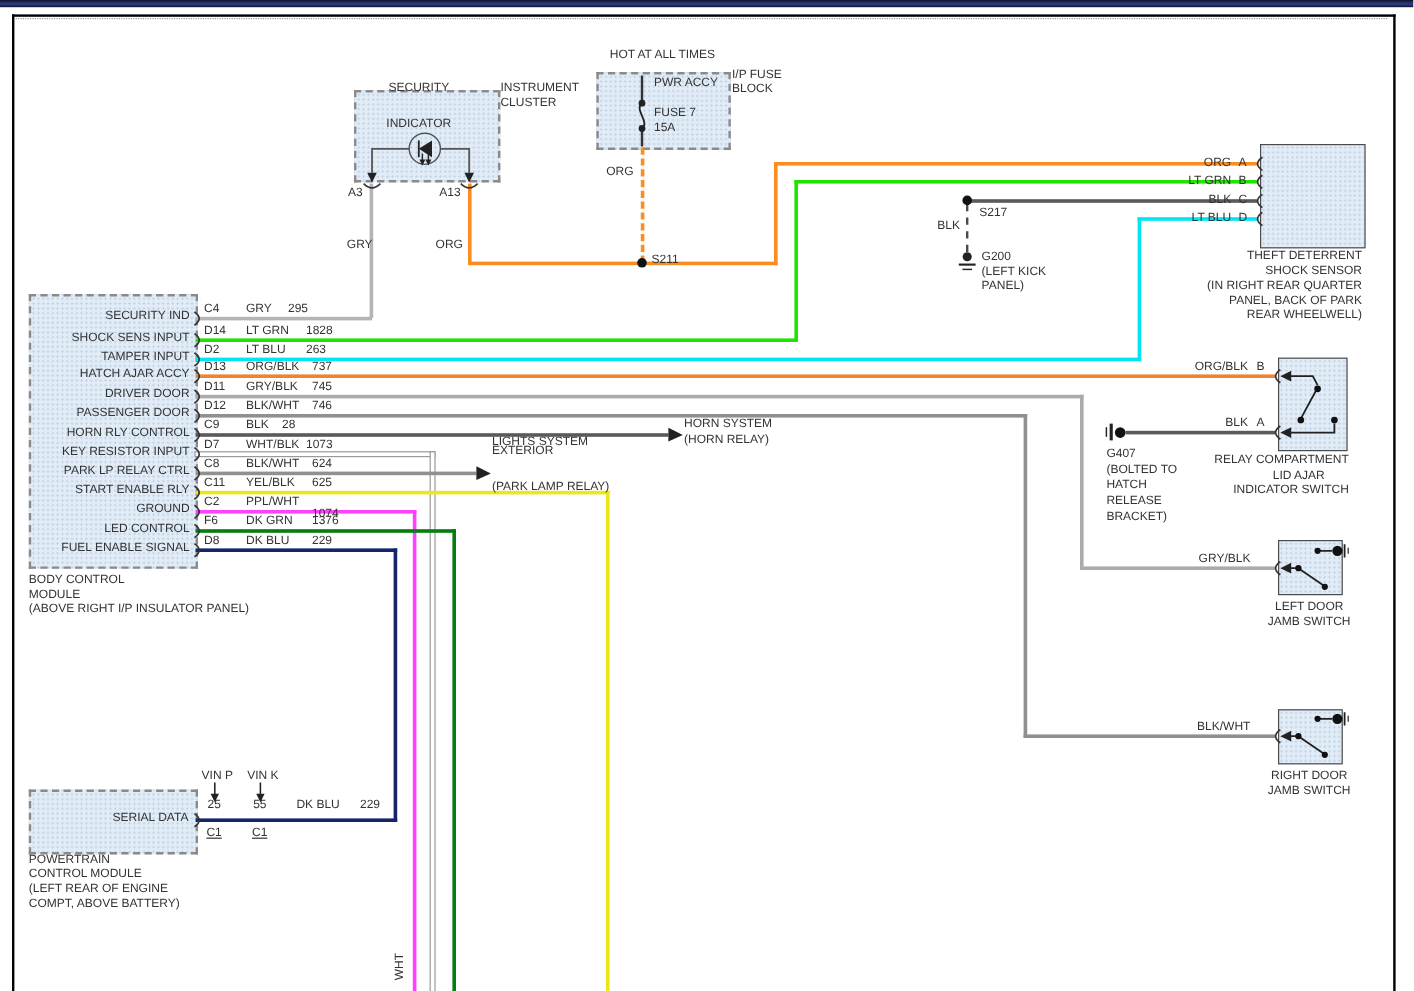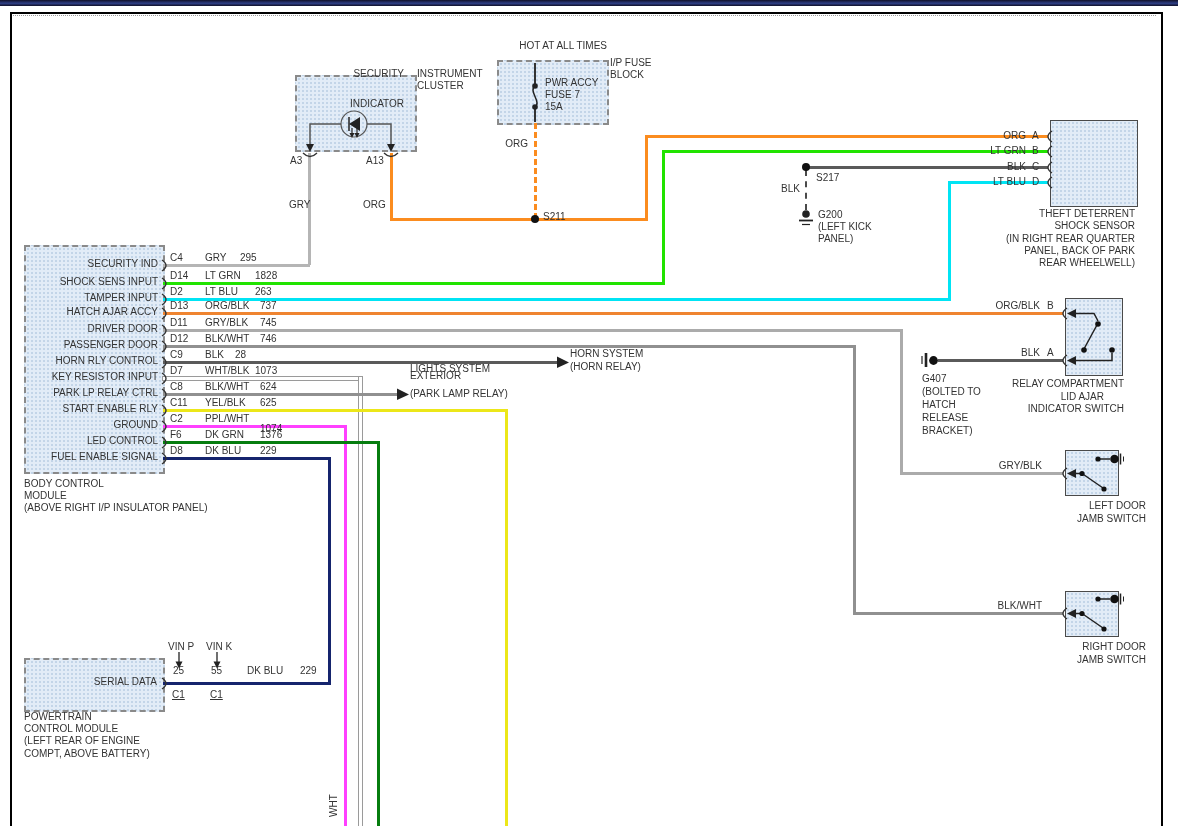--- a/index.html
+++ b/index.html
@@ -1,20 +1,20 @@
 <!DOCTYPE html>
 <html><head>
 <meta charset="utf-8">
 <style>
   html,body{margin:0;padding:0;background:#fff;overflow:hidden}
   #stage{position:relative;width:1178px;height:826px;background:#fff;
     font-family:"Liberation Sans",sans-serif;font-size:10px;color:#333;overflow:hidden}
   .t{position:absolute;white-space:nowrap;line-height:11px}
   .r{text-align:right}
-  .c{text-align:right}
+  .c{text-align:center}
   .w{position:absolute}
   .bx{position:absolute;border:2px dashed #8a8a8a;background-color:#e2ecf7;
       background-image:radial-gradient(circle,#c3d5e8 0.8px,transparent 1px);background-size:4px 4px}
   .sb{position:absolute;border:1.5px solid #4a4a4a;background-color:#e2ecf7;
       background-image:radial-gradient(circle,#c3d5e8 0.8px,transparent 1px);background-size:4px 4px}
   .u{text-decoration:underline}
   svg{position:absolute;left:0;top:0;pointer-events:none}
 </style>
 </head>
 <body>
@@ -82,21 +82,21 @@
 
   <div class="w" style="left:163px;top:457px;width:168px;height:3px;background:#15246d"></div>
   <div class="w" style="left:328px;top:457px;width:3px;height:228px;background:#15246d"></div>
   <div class="w" style="left:163px;top:682px;width:168px;height:3px;background:#15246d"></div>
 
   <div class="w" style="left:938px;top:359px;width:125px;height:3px;background:#5a5a5a"></div>
 
   <div class="t c" style="left:497px;top:40px;width:110px">HOT AT ALL TIMES</div>
   <div class="t" style="left:610px;top:57px">I/P FUSE</div>
   <div class="t" style="left:610px;top:69px">BLOCK</div>
-  <div class="t" style="left:545px;top:77px">PWR ACCY</div>
+  <div class="t" style="left:545px;top:64px">PWR ACCY</div>
   <div class="t" style="left:545px;top:89px">FUSE 7</div>
   <div class="t" style="left:545px;top:101px">15A</div>
   <div class="t r" style="left:500px;top:138px;width:28px">ORG</div>
   <div class="t" style="left:543px;top:211px">S211</div>
 
   <div class="t" style="left:417px;top:68px">INSTRUMENT</div>
   <div class="t" style="left:417px;top:80px">CLUSTER</div>
   <div class="t c" style="left:294px;top:68px;width:110px">SECURITY</div>
   <div class="t c" style="left:294px;top:98px;width:110px">INDICATOR</div>
   <div class="t" style="left:290px;top:155px">A3</div>
@@ -224,21 +224,21 @@
   <div class="t c" style="left:1036px;top:500px;width:110px">LEFT DOOR</div>
   <div class="t c" style="left:1036px;top:513px;width:110px">JAMB SWITCH</div>
   <div class="t r" style="left:977px;top:600px;width:65px">BLK/WHT</div>
   <div class="t c" style="left:1036px;top:641px;width:110px">RIGHT DOOR</div>
   <div class="t c" style="left:1036px;top:654px;width:110px">JAMB SWITCH</div>
 
   <div class="t" style="left:570px;top:348px">HORN SYSTEM</div>
   <div class="t" style="left:570px;top:361px">(HORN RELAY)</div>
   <div class="t" style="left:410px;top:370px">EXTERIOR</div>
   <div class="t" style="left:410px;top:363px">LIGHTS SYSTEM</div>
-  <div class="t" style="left:410px;top:388px">(PARK LAMP RELAY)</div>
+  <div class="t" style="left:410px;top:400px">(PARK LAMP RELAY)</div>
 
   <div class="t" style="left:322px;top:800px;transform:rotate(-90deg)">WHT</div>
 
   <svg width="1178" height="826">
 
     <g>
       <path d="M310,144 L310,124 L341,124 M367,124 L391,124 L391,144" stroke="#555" stroke-width="1.5" fill="none"></path>
       <circle cx="354" cy="124" r="13" stroke="#555" stroke-width="1.2" fill="none"></circle>
       <path d="M360,117 L360,131 L349,124 Z" fill="#222"></path>
       <path d="M349,117 L349,131" stroke="#222" stroke-width="1.5"></path>

